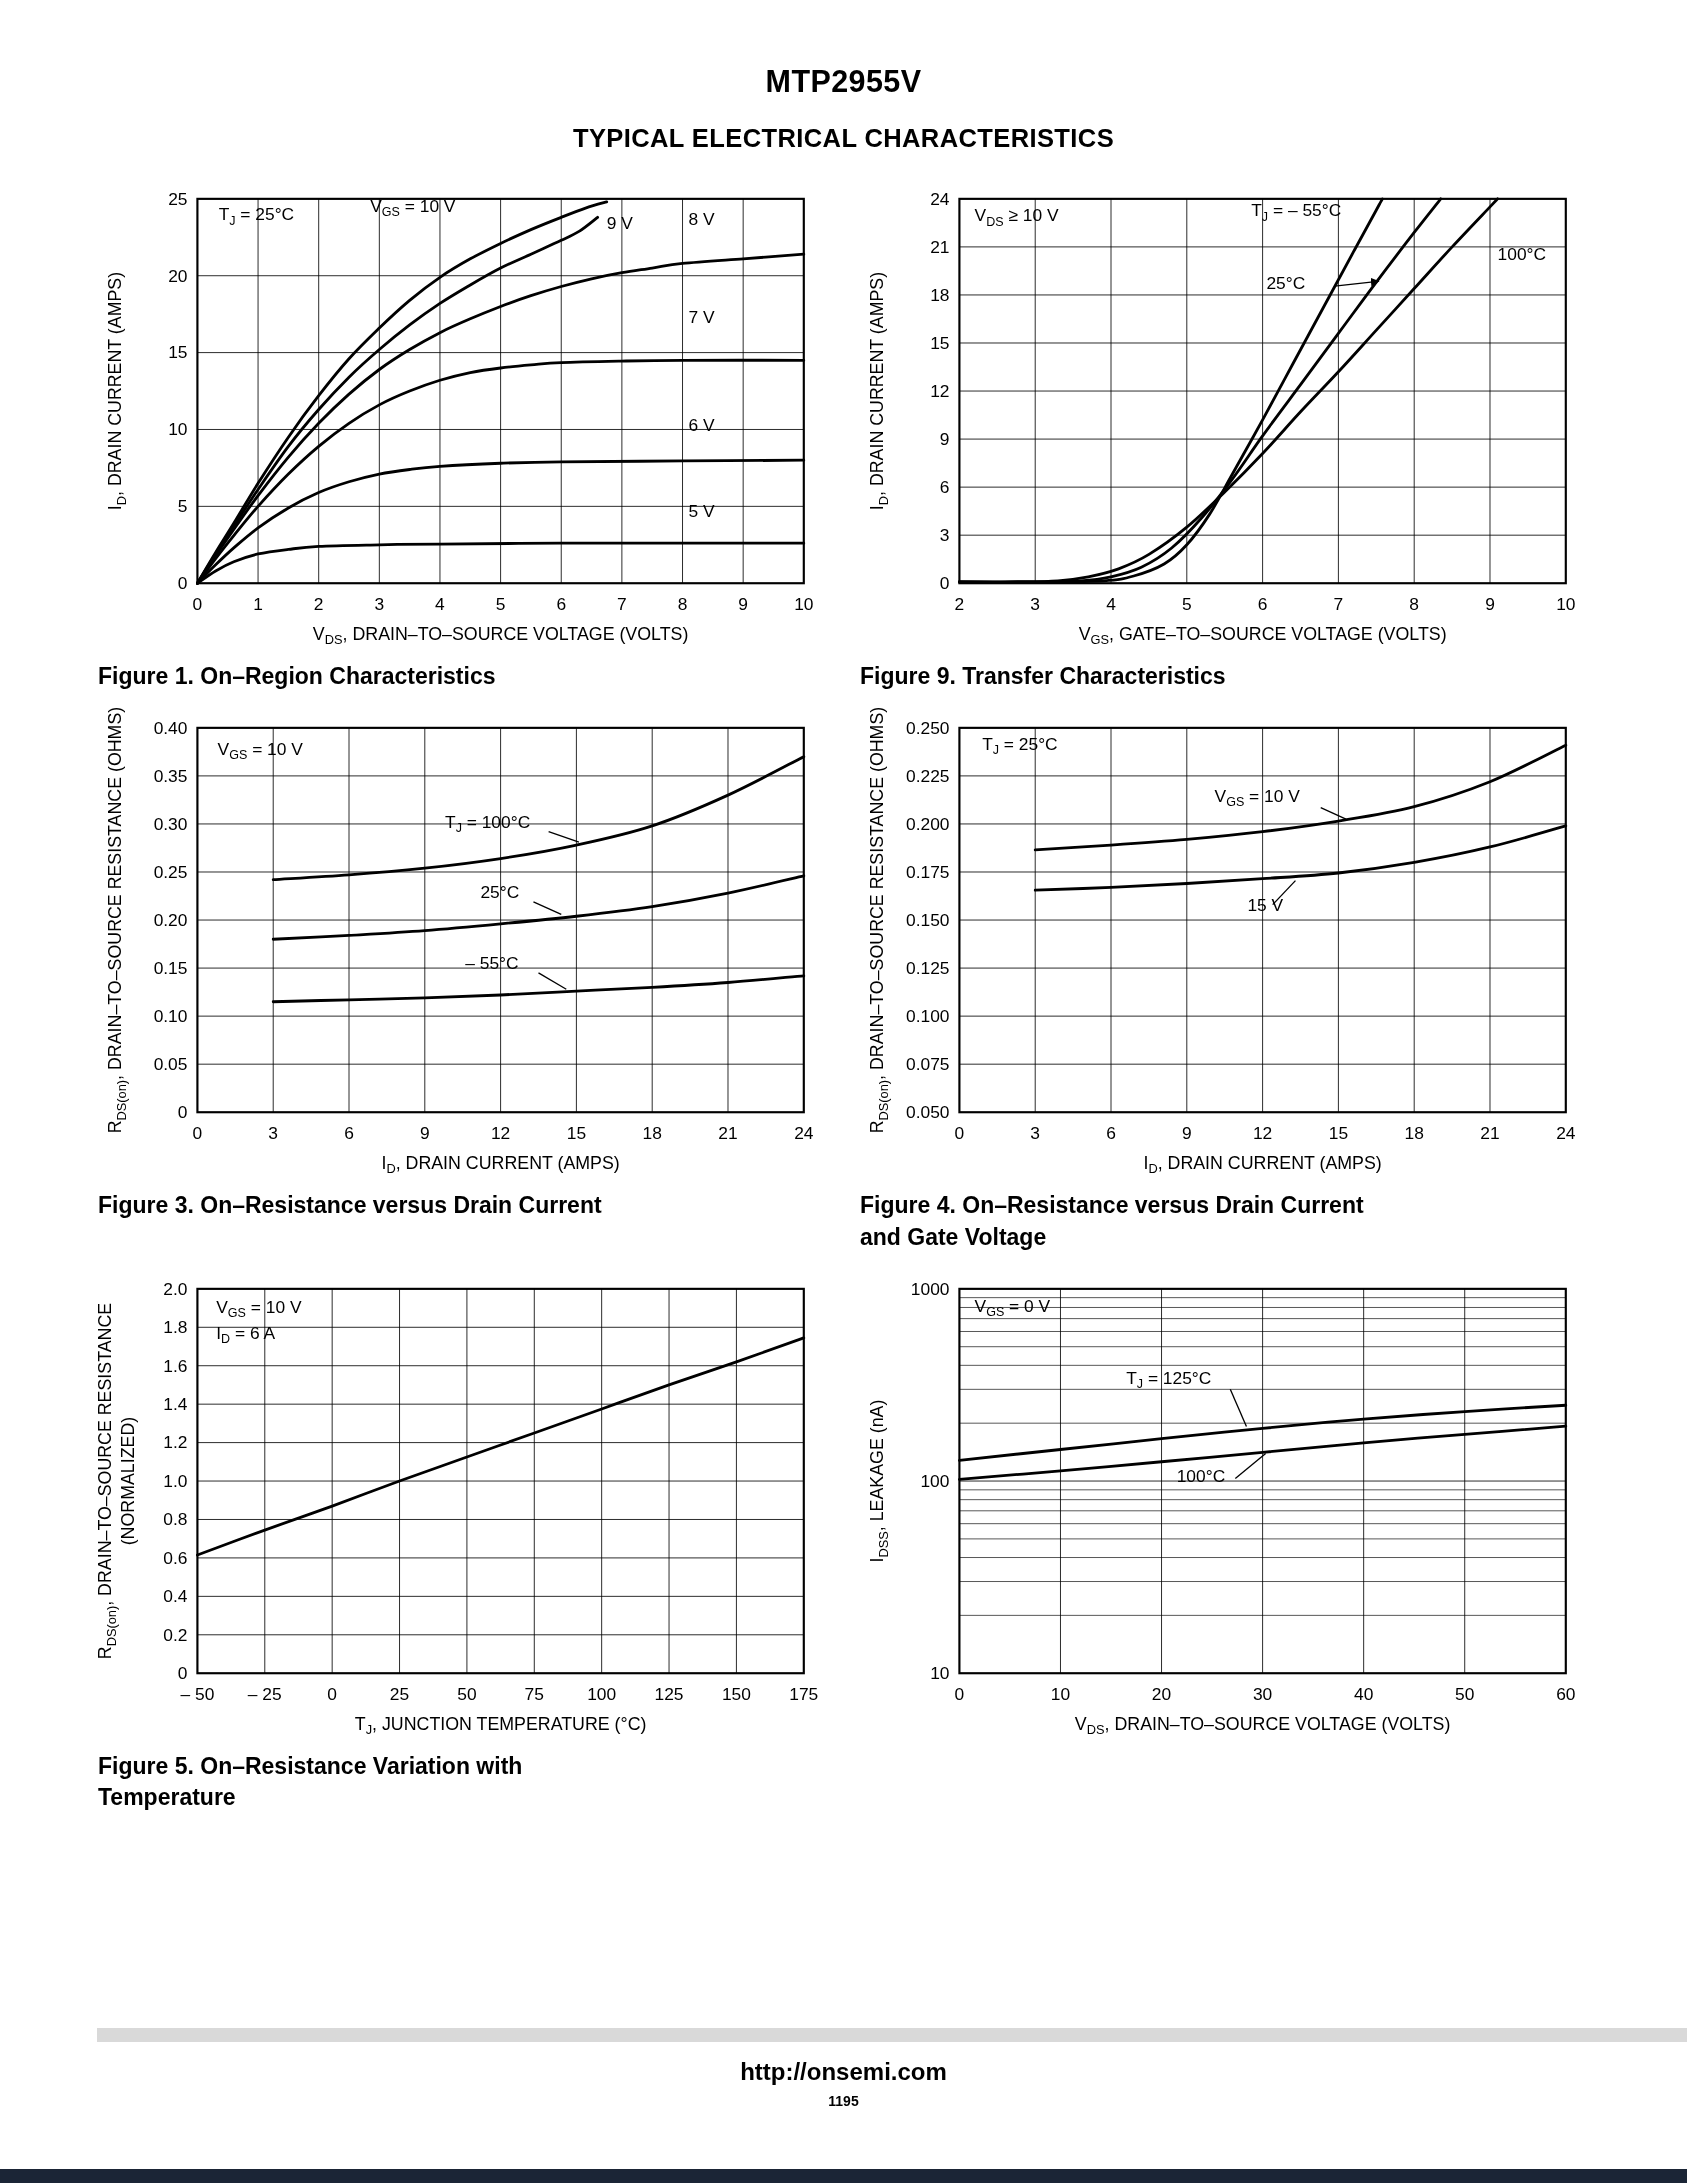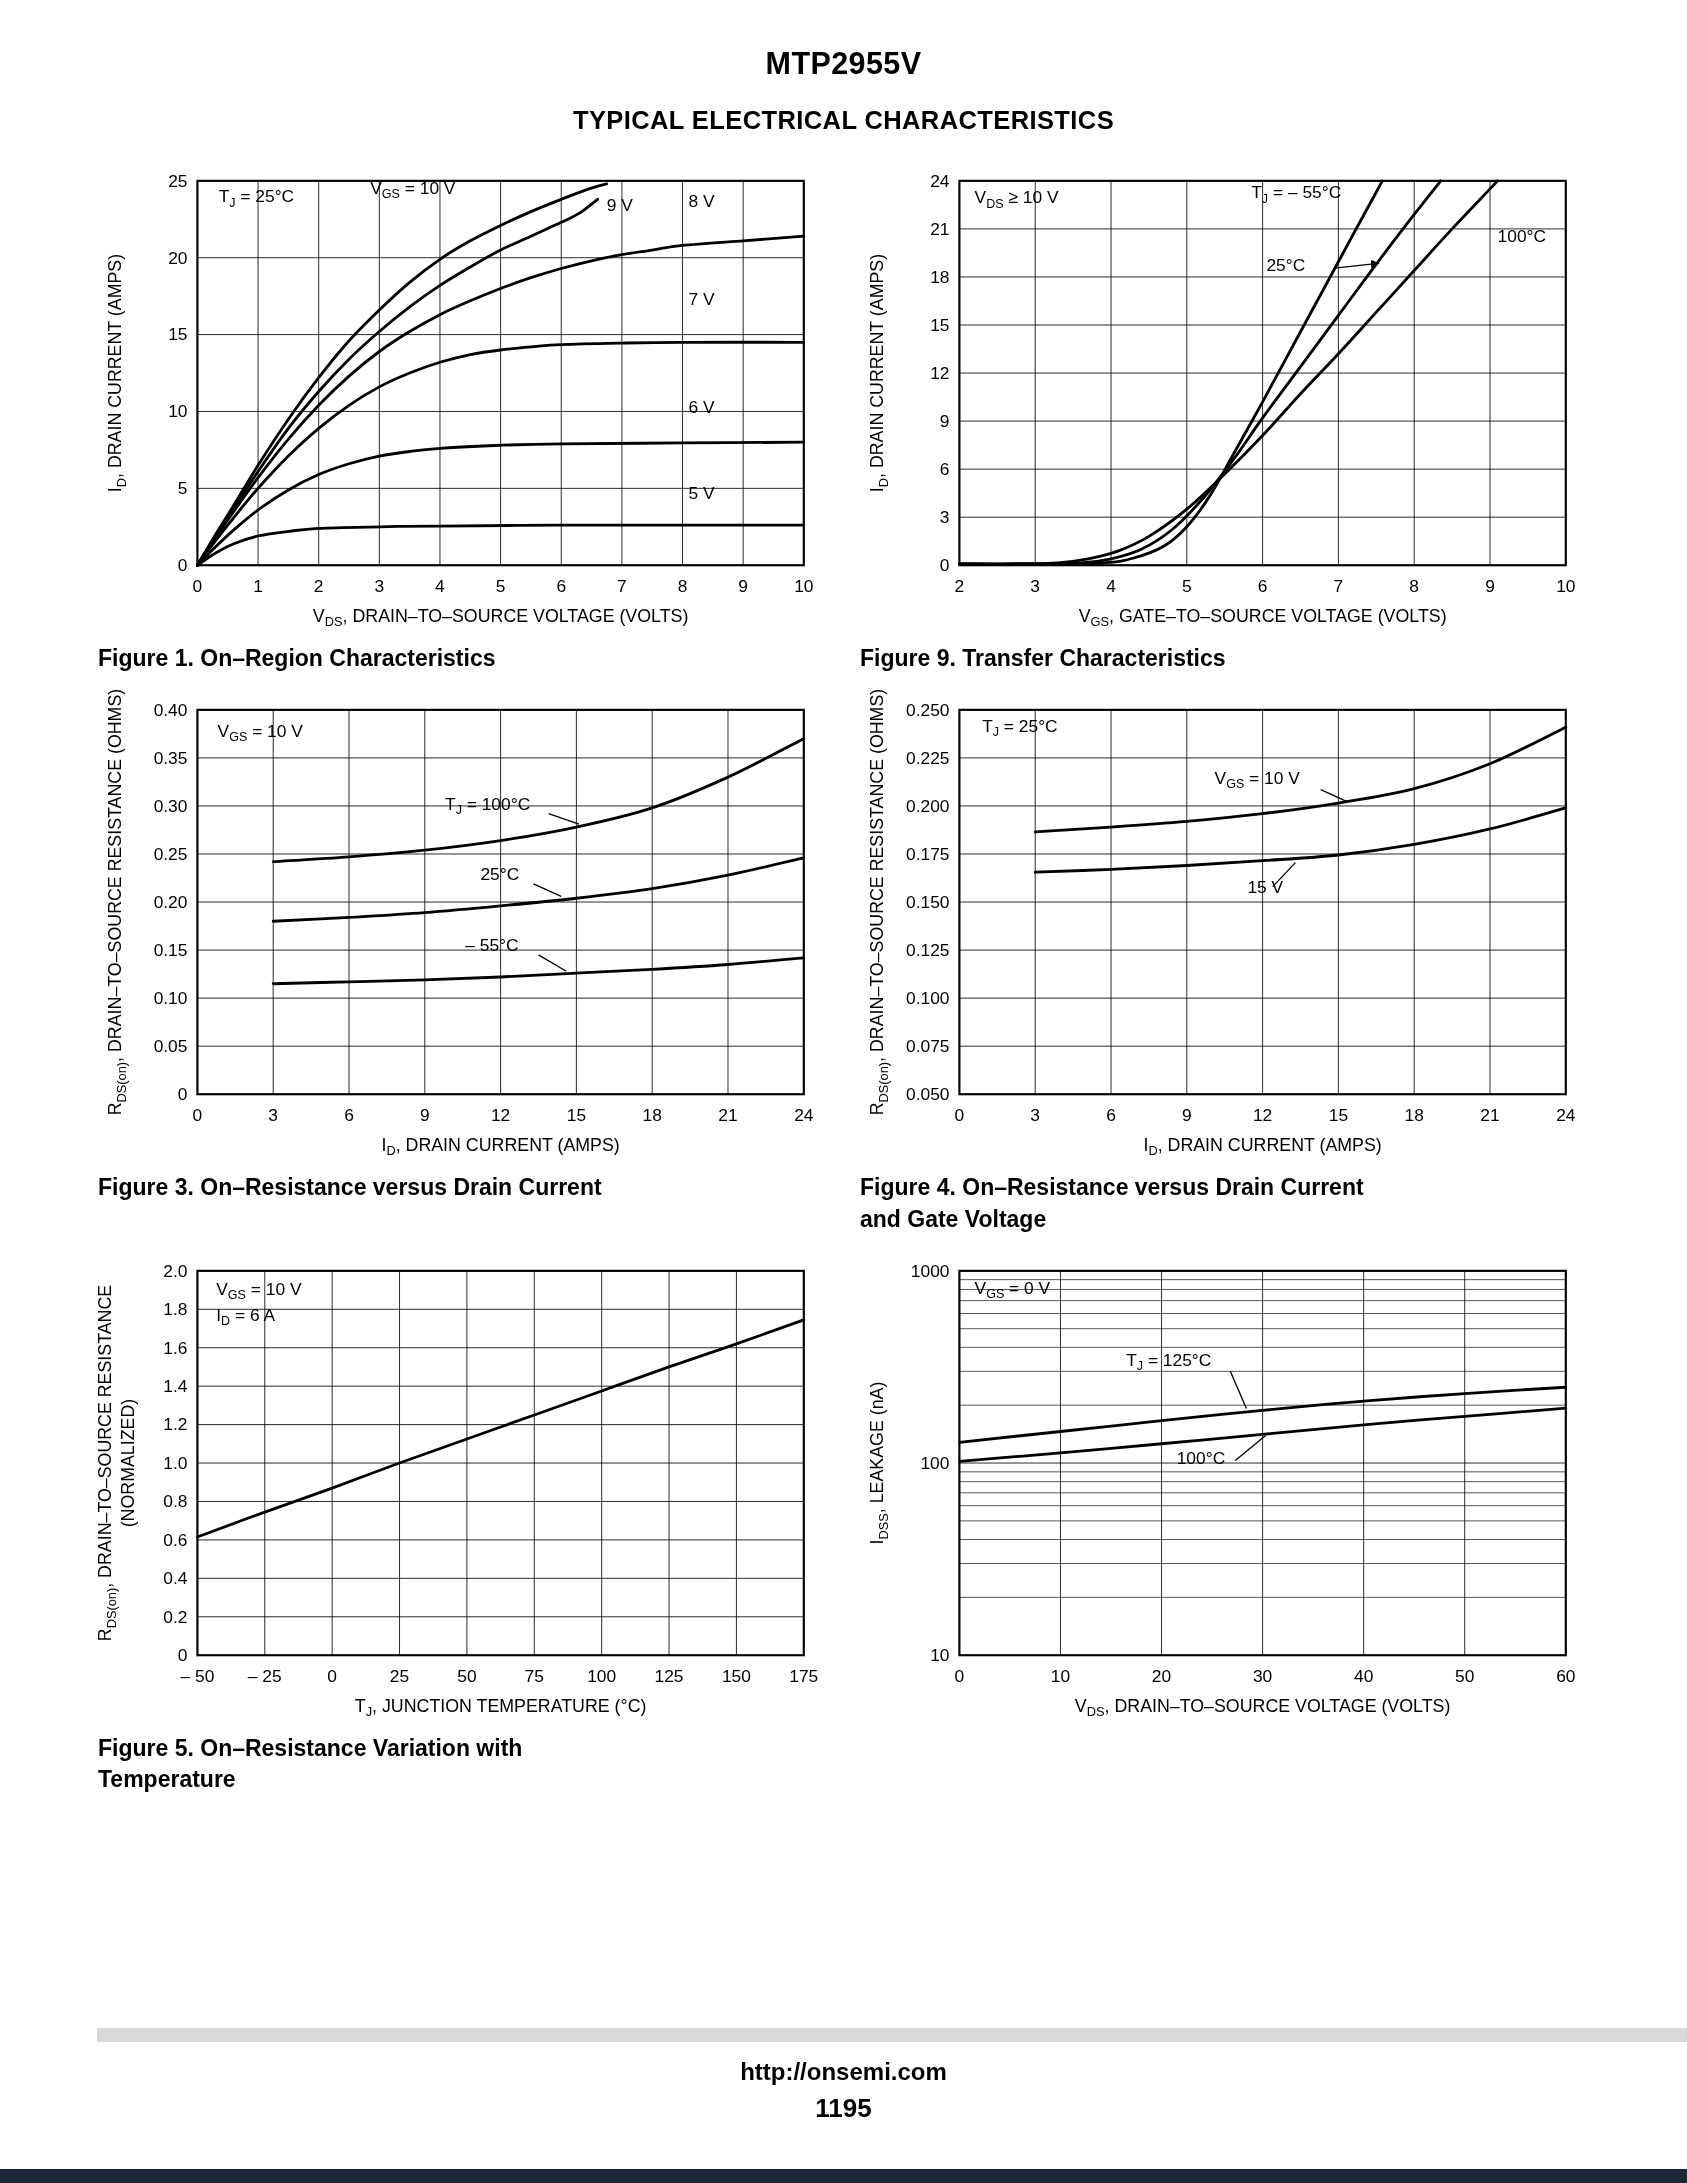--- a/index.html
+++ b/index.html
@@ -1,30 +1,30 @@
 <!DOCTYPE html>
 <html style="--divider: #d9d9d9; --bar: #1b2536;font-size:13px"><head>
 <meta charset="utf-8">
 <style>
   html,body{margin:0;padding:0;}
   body{
     width:1687px;height:2183px;background:#ffffff;color:#000;
     font-family:"Liberation Sans",sans-serif;position:relative;overflow:hidden;
   }
-  .title{padding-top:46px;text-align:center;font-size:30.5px;font-weight:bold;letter-spacing:0.4px;}
+  .title{padding-top:64px;text-align:center;font-size:30.5px;font-weight:bold;letter-spacing:0.4px;}
   .subtitle{margin-top:25px;text-align:center;font-size:25.5px;font-weight:bold;letter-spacing:0.4px;}
   .grid{width:1491px;margin:21.4px auto 0;display:grid;grid-template-columns:1fr 1fr;column-gap:33px;row-gap:10px;}
   figure.fig{margin:0;}
   .chart svg{width:100%;height:auto;display:block;}
   svg text{fill:#000;font-family:"Liberation Sans",sans-serif;}
   .caption{text-align:left;font-weight:bold;font-size:23px;line-height:1.38;margin-top:1.6px;}
   .caption div:empty{display:none;}
   .footer-divider{position:absolute;left:97px;right:0;top:2028px;height:14px;background:var(--divider,#d9d9d9);}
   .footer-url{position:absolute;left:0;right:0;top:2058px;text-align:center;font-weight:bold;font-size:24px;}
-  .footer-page{position:absolute;left:0;right:0;top:2093px;text-align:center;font-weight:bold;font-size:26px;}
+  .footer-page{position:absolute;left:0;right:0;top:2093px;text-align:center;font-weight:bold;font-size:14px;}
   .bottom-bar{position:absolute;left:0;right:0;bottom:0;height:14px;background:var(--bar,#1b2536);}
 </style>
 </head>
 <body>
 
 <div class="page">
   <div class="title">MTP2955V</div>
   <div class="subtitle">TYPICAL ELECTRICAL CHARACTERISTICS</div>
 
   <div class="grid">

